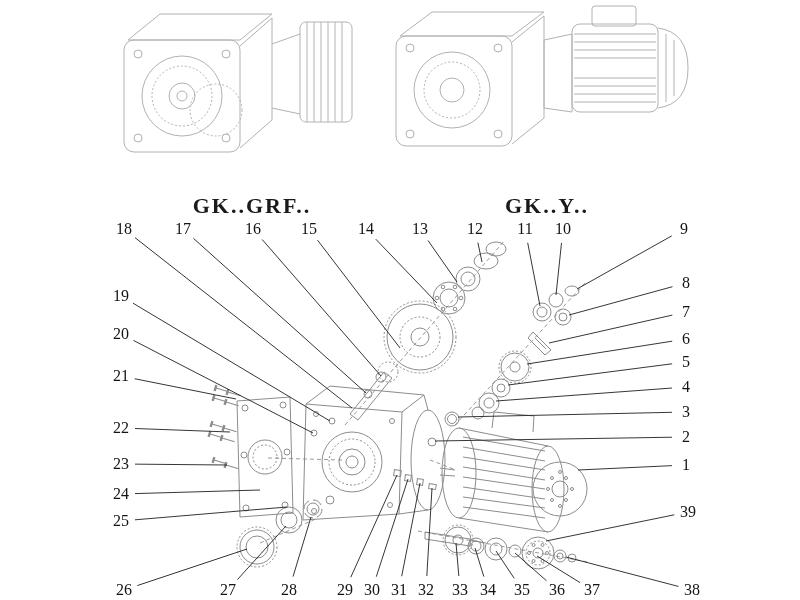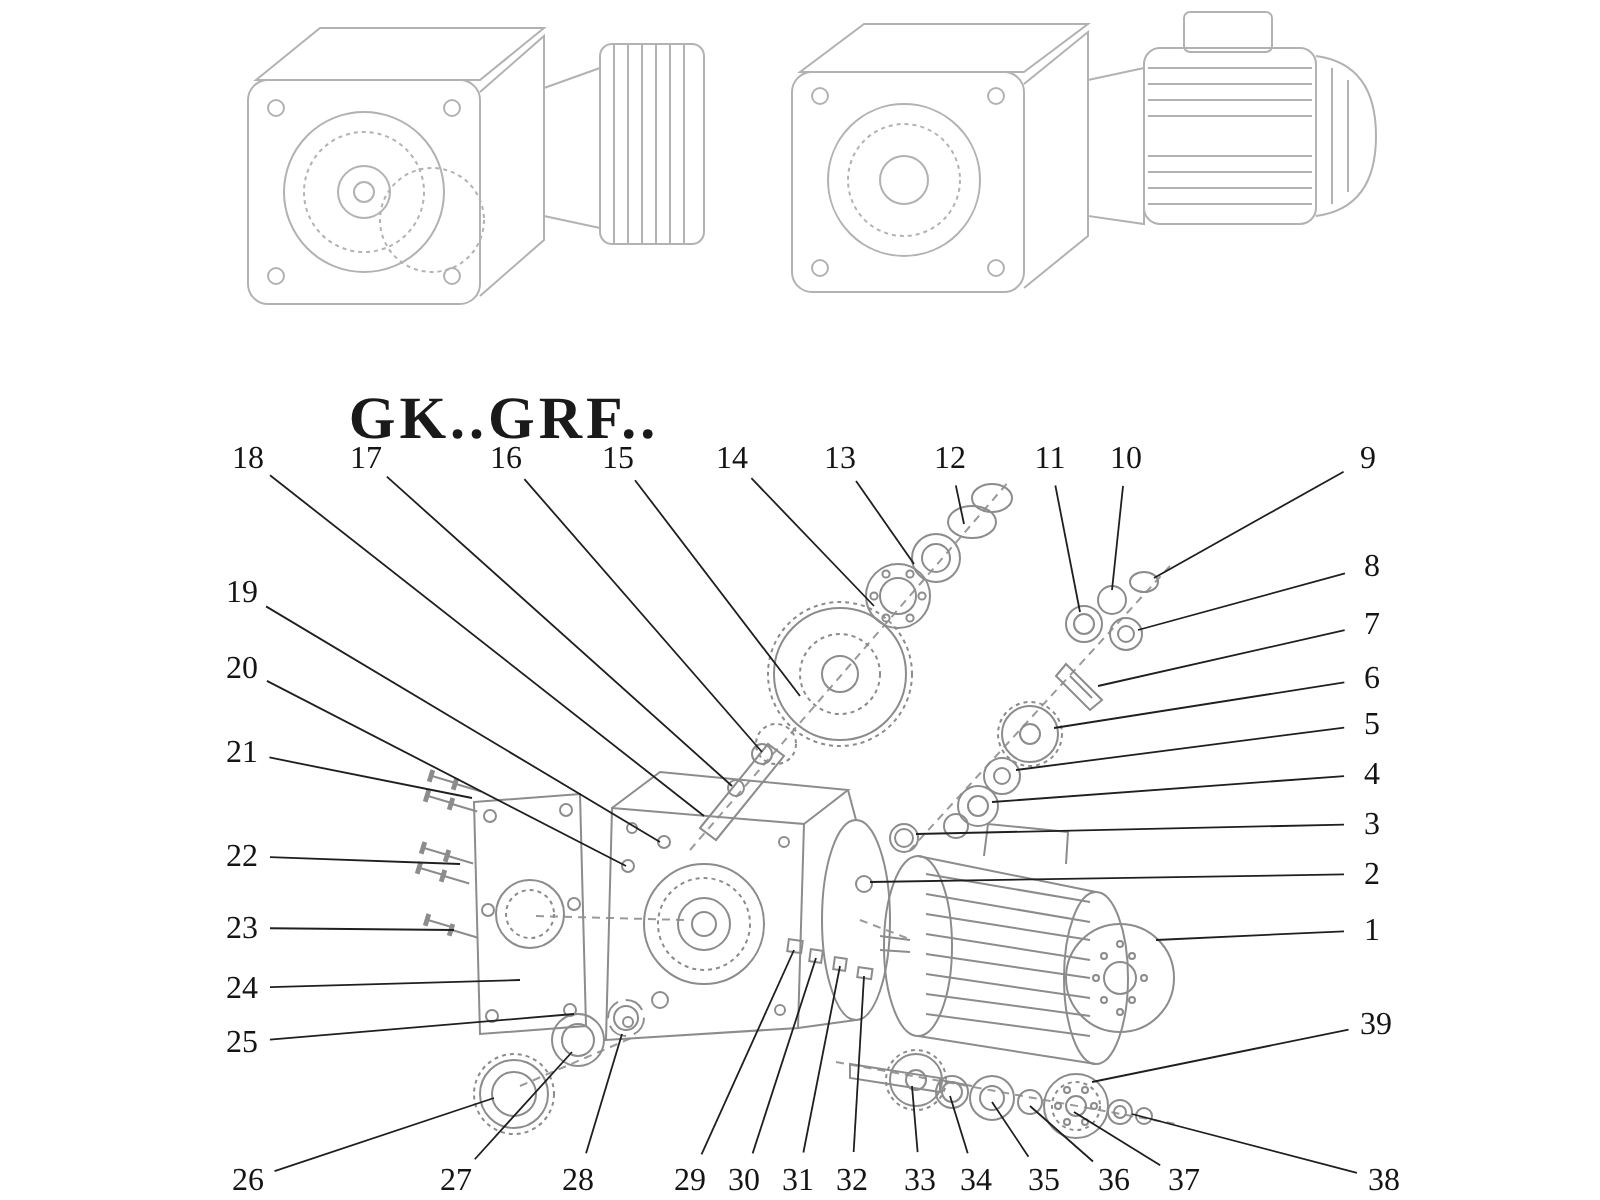--- a/index.html
+++ b/index.html
@@ -1,34 +1,35 @@
 <!DOCTYPE html>
 <html><head>
 <meta charset="utf-8">
 <style>
   html,body{margin:0;padding:0;background:#fff;}
   #stage{position:relative;width:800px;height:600px;background:#ffffff;overflow:hidden;
          font-family:"Liberation Serif",serif;}
   .variant-label{position:absolute;transform:translateX(-50%);font-weight:bold;
-         font-size:30px;letter-spacing:2px;color:#1a1a1a;white-space:nowrap;}
+         font-size:22px;letter-spacing:2px;color:#1a1a1a;white-space:nowrap;}
   #diagram-svg{position:absolute;left:0;top:0;}
   #leader-lines line{stroke:#1f1f1f;stroke-width:0.9;}
   #callout-labels text{font-family:"Liberation Serif",serif;font-size:16px;fill:#141414;
          text-anchor:middle;}
   .art{stroke:#b2b2b2;fill:none;stroke-width:1;}
   .art2{stroke:#8c8c8c;fill:none;stroke-width:1;}
   .dash{stroke-dasharray:4 3;stroke:#9a9a9a;}
   .dash2{stroke-dasharray:2 2;}
 </style>
 </head>
 <body>
 
 <div id="stage">
 
   <div class="variant-label" style="left:252px;top:193px;">GK..GRF..</div>
+  <div class="variant-label" style="left:547px;top:193px;">GK..Y..</div>
 
   <svg id="diagram-svg" width="800" height="600" viewBox="0 0 800 600">
 
     <defs>
       <g id="screw" stroke="#8c8c8c" fill="none">
         <line x1="0" y1="0" x2="13" y2="2"></line>
         <line x1="0" y1="-3" x2="-1" y2="3" stroke-width="2.4"></line>
       </g>
     </defs>
 

